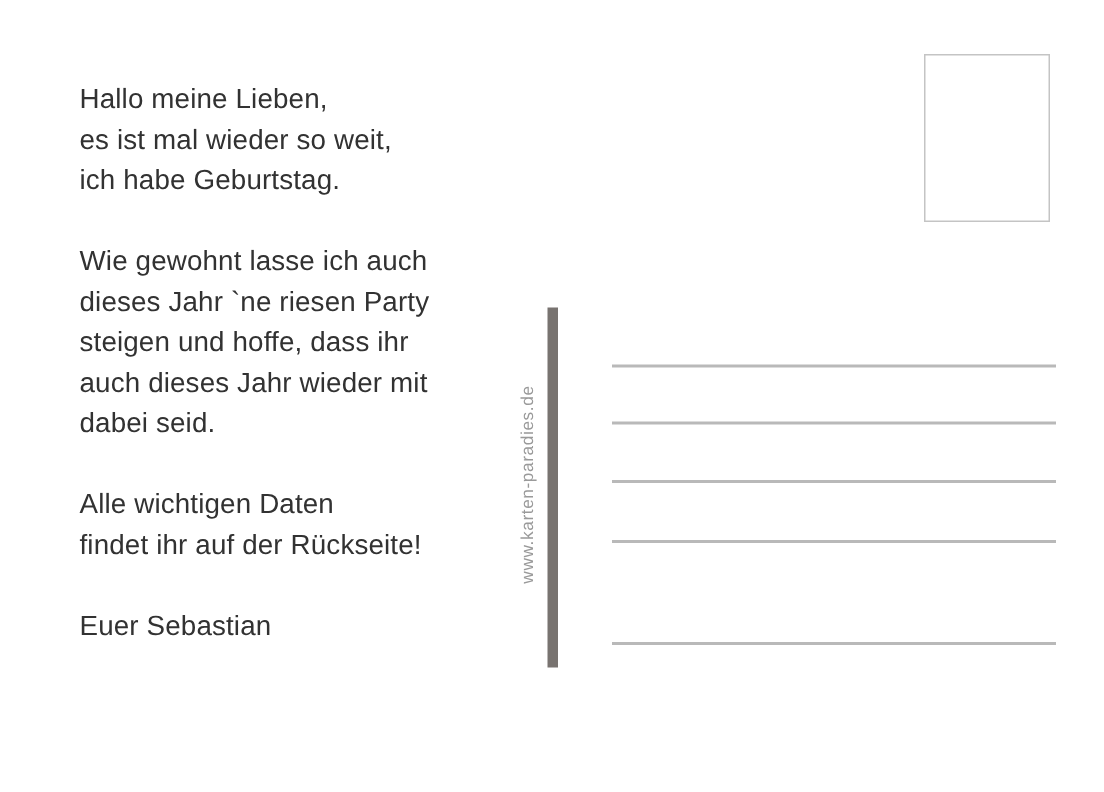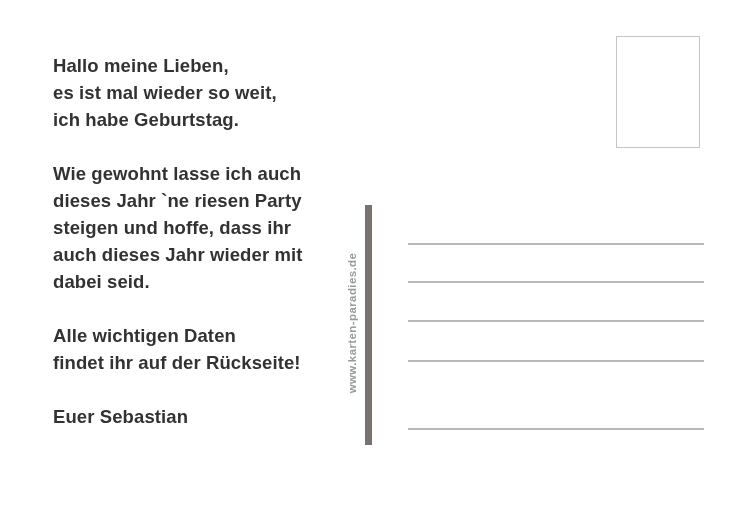--- a/index.html
+++ b/index.html
@@ -7,21 +7,20 @@
     padding: 0;
     background: #ffffff;
   }
   .postcard {
     position: relative;
     width: 736px;
     height: 528px;
     background: var(--background, #ffffff);
     overflow: hidden;
     font-family: "Liberation Sans", sans-serif;
-    font-weight: bold;
   }
   .message {
     position: absolute;
     left: 53px;
     top: 52px;
     width: 300px;
     font-size: 18.5px;
     line-height: 27px;
     color: var(--text, #323232);
     white-space: pre-line;

